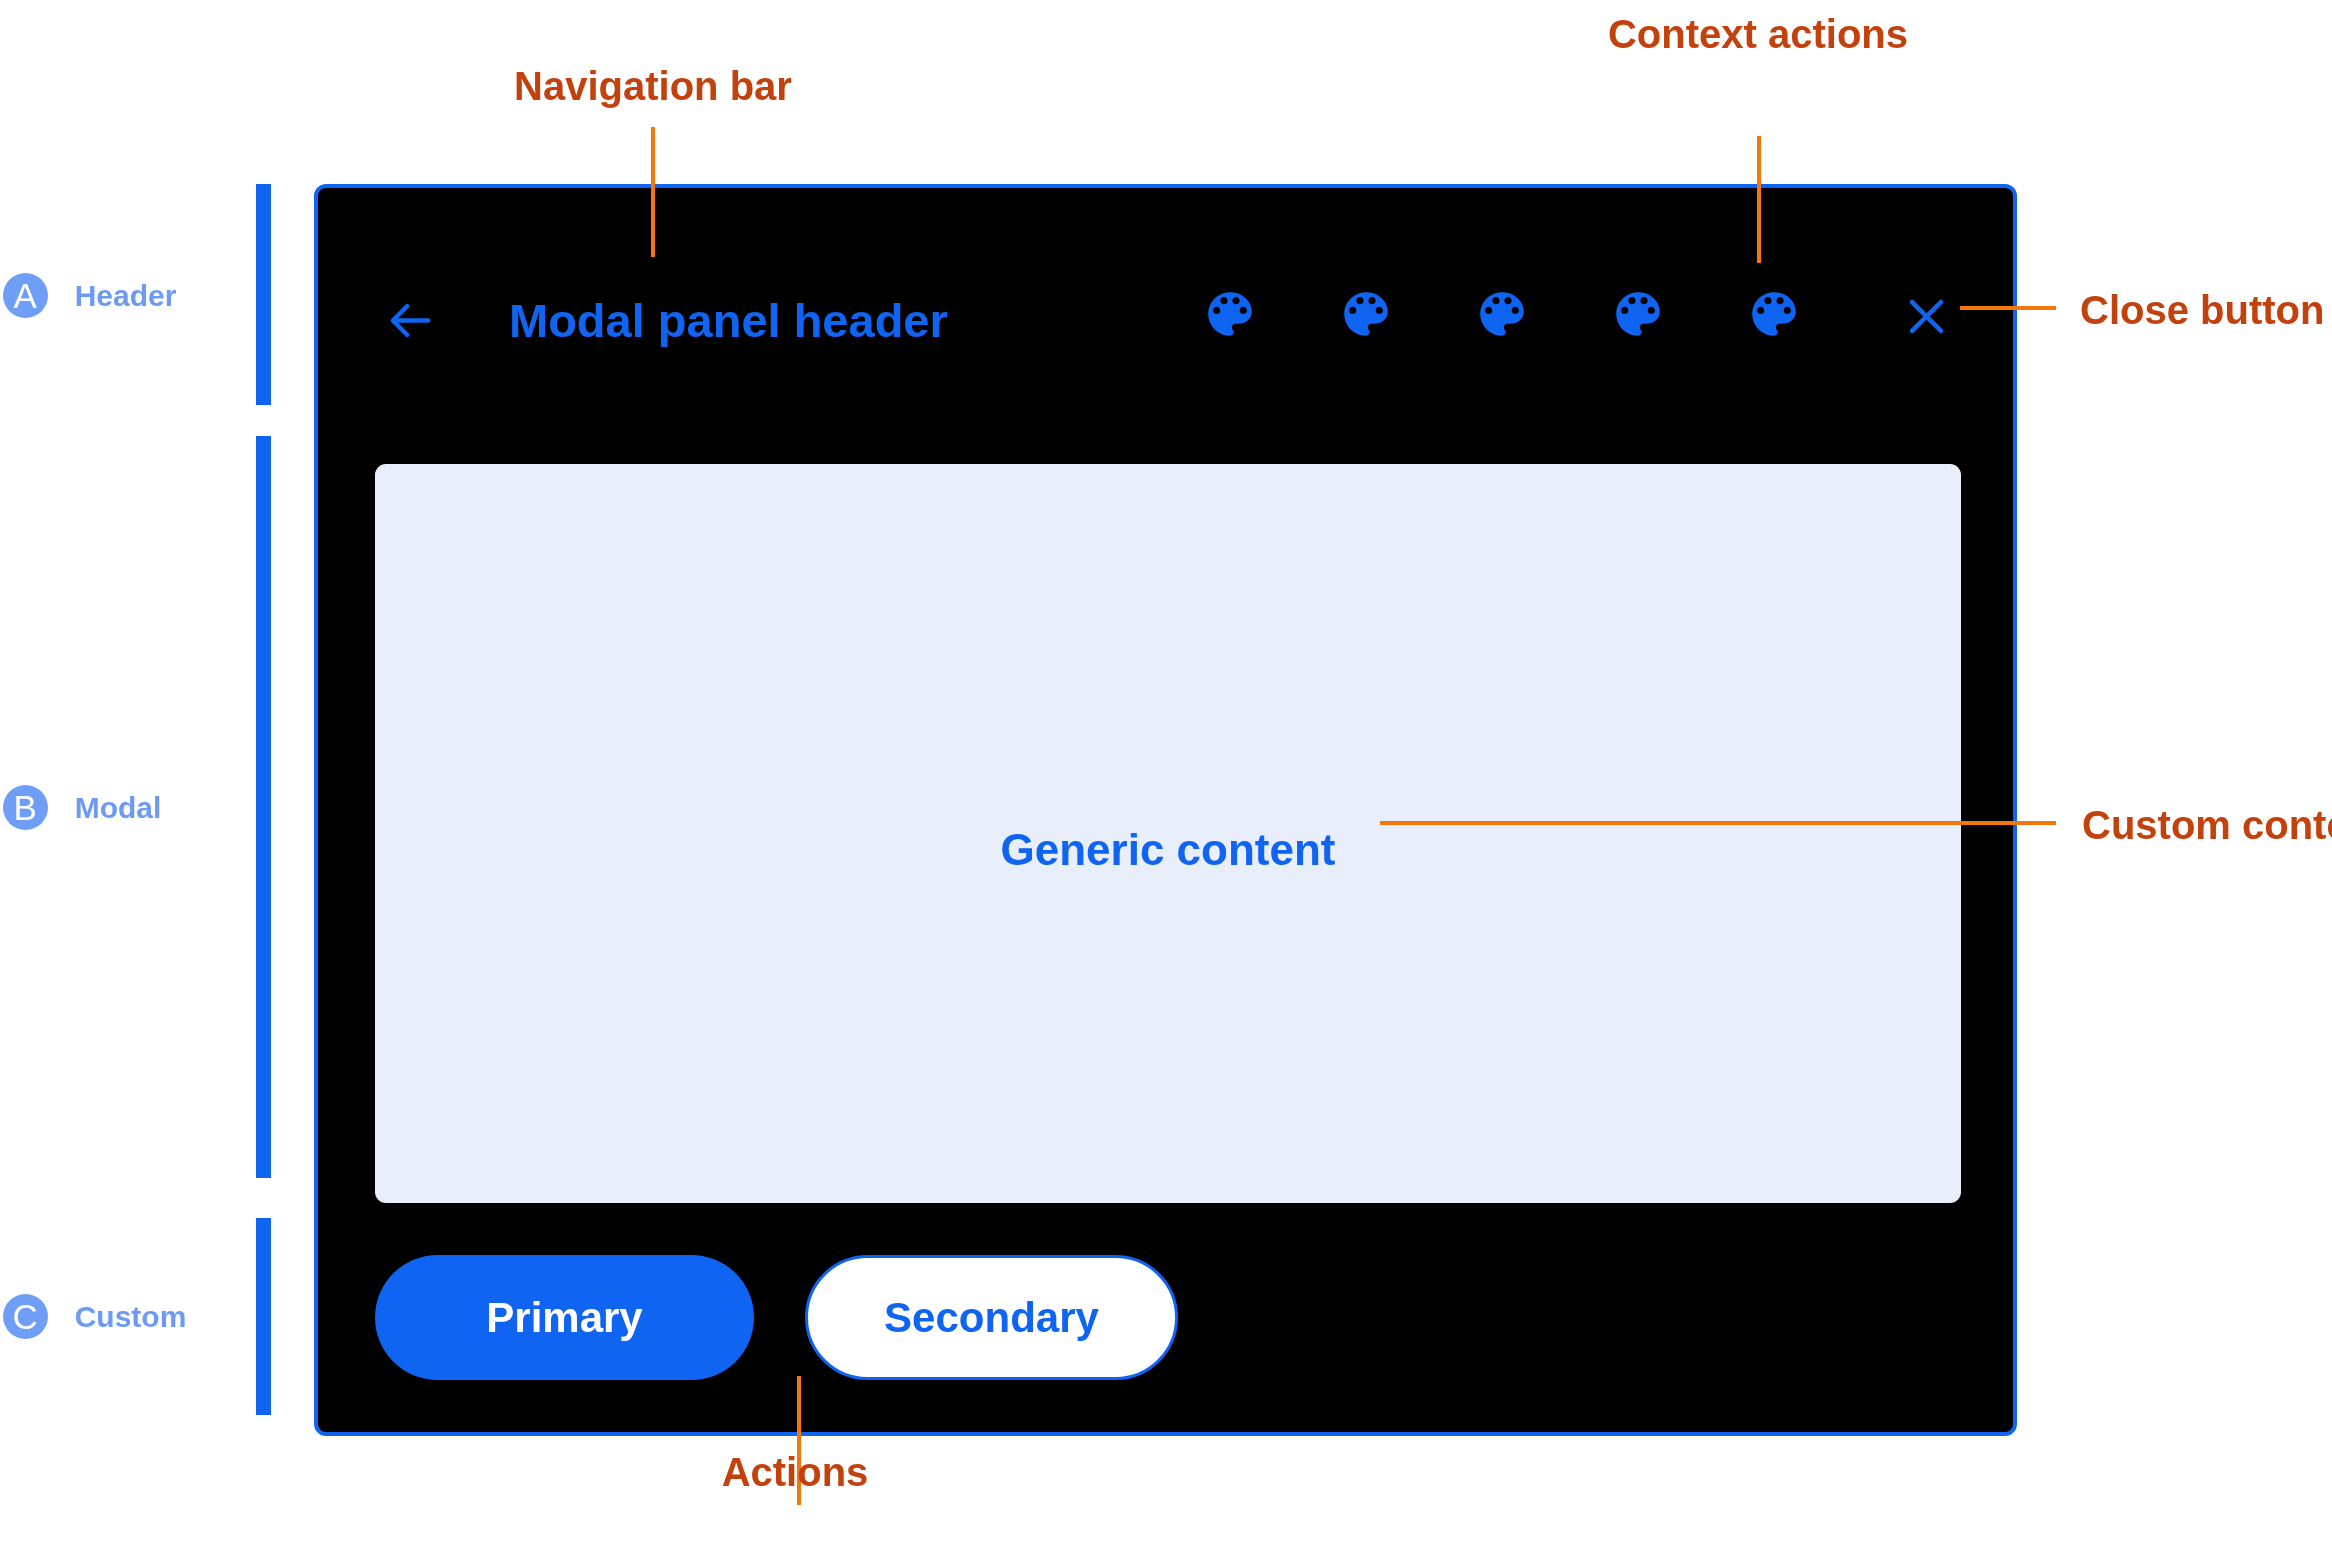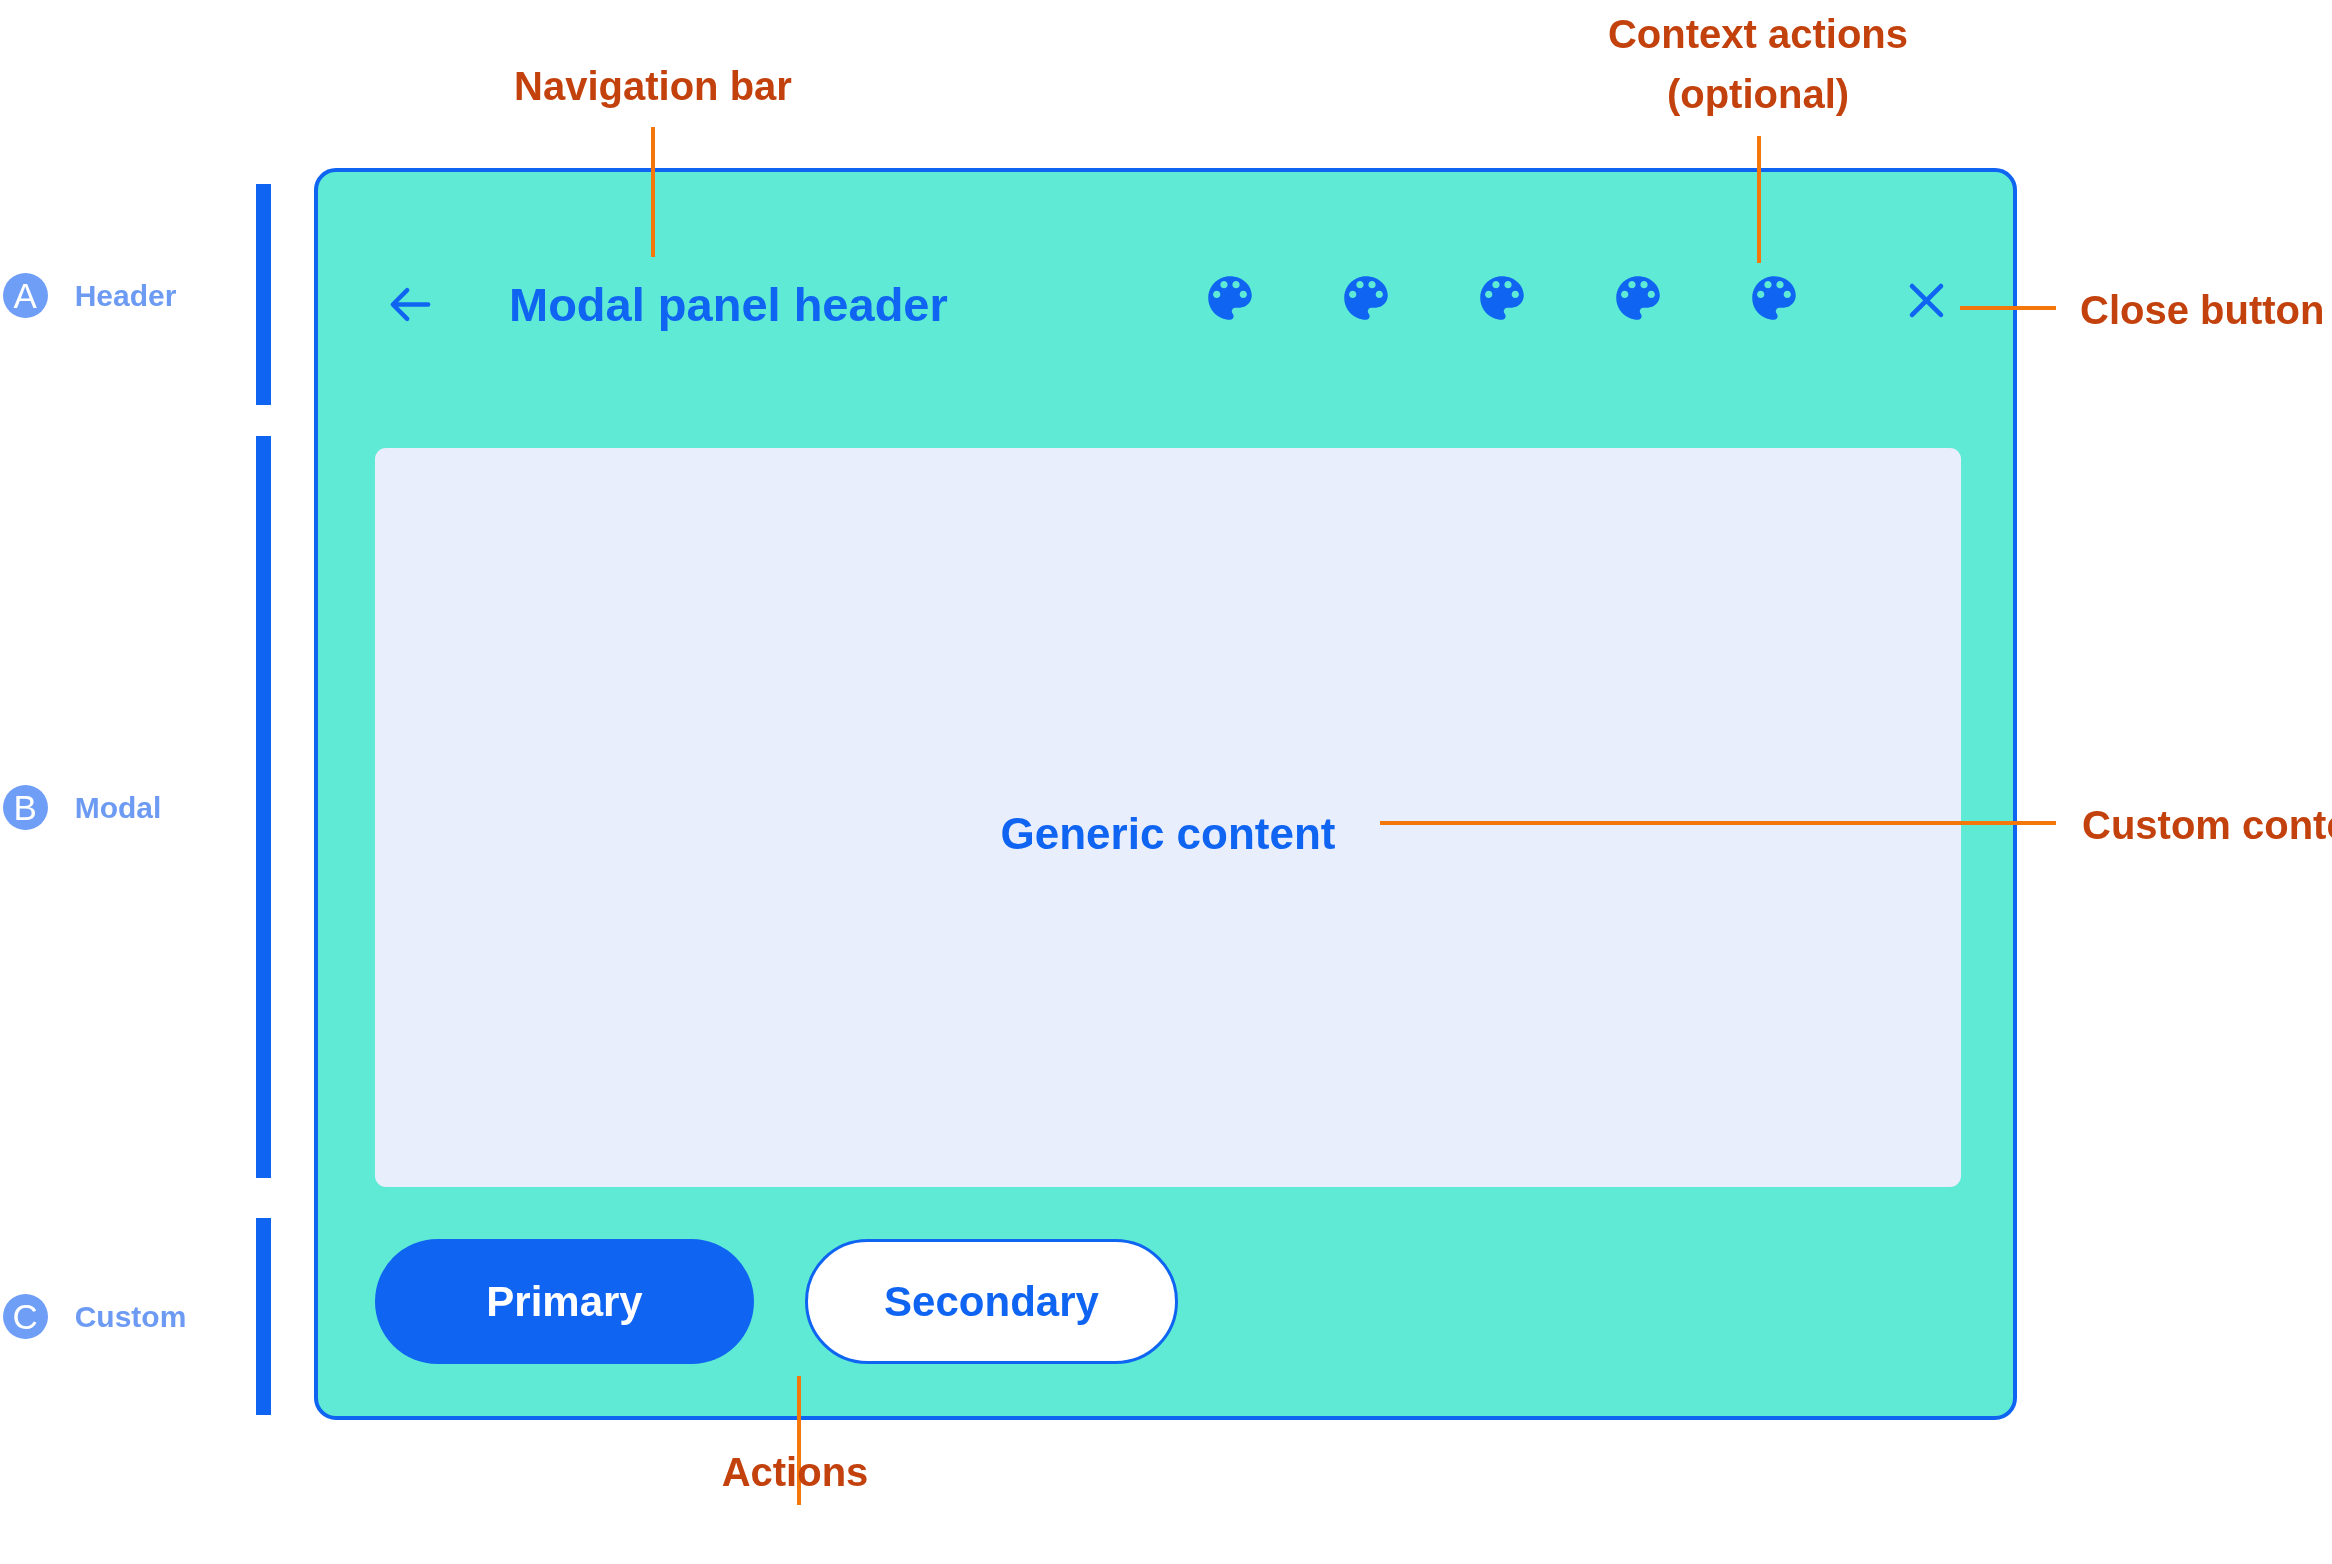--- a/index.html
+++ b/index.html
@@ -46,25 +46,25 @@
   #bar-a { top: 184px;  height: 221px; }
   #bar-b { top: 436px;  height: 742px; }
   #bar-c { top: 1218px; height: 197px; }
   #tag-a { top: 273px; }
   #tag-b { top: 785px; }
   #tag-c { top: 1294px; }
 
   
   .modal {
     position: absolute;
-    left: 314px; top: 168px;
+    left: 314px; top: 184px;
     width: 1703px; height: 1252px;
-    background: #5eead4;
+    background: #000000;
     border: 4.5px solid #0F64F2;
-    border-radius: 22px;
+    border-radius: 12px;
   }
   .back-btn {
     position: absolute;
     left: 64px; top: 104px;
     width: 56px; height: 56px;
     background: none; border: none; cursor: pointer;
     display: flex; align-items: center; justify-content: center;
   }
   .modal-title {
     position: absolute;
@@ -251,20 +251,19 @@
 
   <div class="callout-line" id="nav-line"></div>
   <div class="callout-line" id="context-line"></div>
   <div class="callout-line" id="close-line"></div>
   <div class="callout-line" id="custom-line"></div>
   <div class="callout-line" id="actions-line"></div>
 
   <div class="callout-label" id="nav-label">Navigation bar</div>
   <div class="callout-label" id="context-label">
     <div>Context actions</div>
-    <div>(optional)</div>
   </div>
   <div class="callout-label" id="close-label">Close button</div>
   <div class="callout-label" id="custom-label">Custom content</div>
   <div class="callout-label" id="actions-label">Actions</div>
 
 </div>
 
 
 </body></html>

